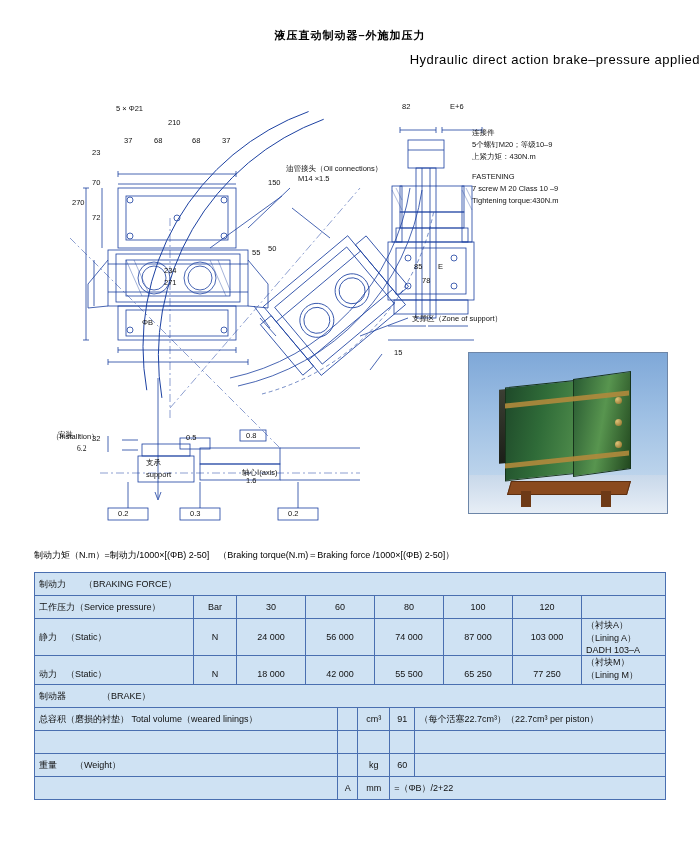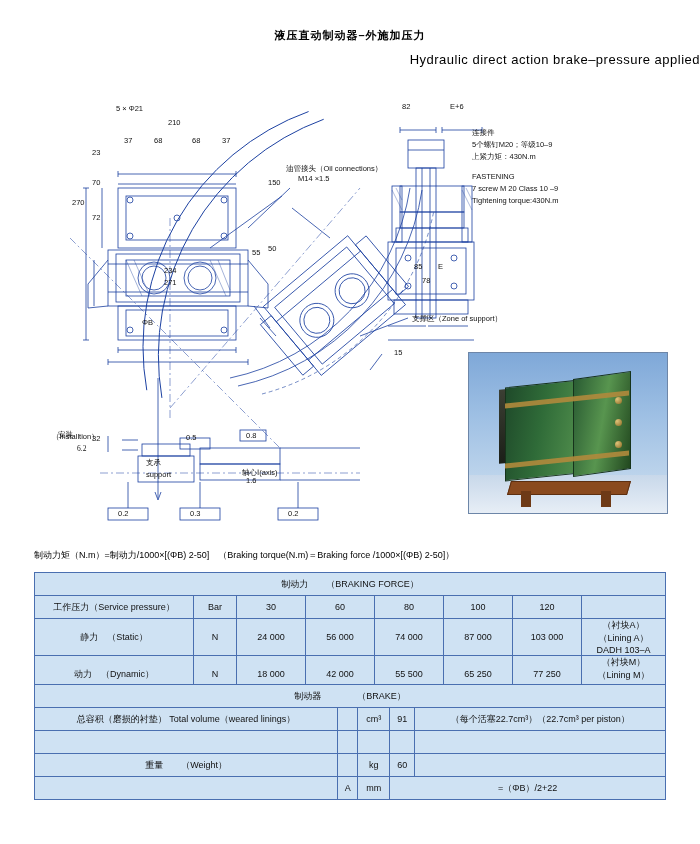--- a/index.html
+++ b/index.html
@@ -86,21 +86,21 @@
   td{
     border:1px solid #4a6fb0;
     background:#cfe2f3;
     padding:0 4px;
     height:22px;
     color:#111;
   }
   .t1{left:34px;top:572px;width:632px;}
   .t2{left:34px;top:684px;width:632px;}
   .c-center{text-align:center;}
-  .c-left{text-align:center;}
+  .c-left{text-align:left;}
 </style>
 </head>
 <body>
 
 <div class="page">
 
   <div class="title-cn">液压直动制动器–外施加压力</div>
   <div class="title-en">Hydraulic direct action brake–pressure applied</div>
 
   <div class="drawing">
@@ -337,21 +337,21 @@
       <td class="c-left">静力　（Static）</td>
       <td class="c-center">N</td>
       <td class="c-center">24 000</td>
       <td class="c-center">56 000</td>
       <td class="c-center">74 000</td>
       <td class="c-center">87 000</td>
       <td class="c-center">103 000</td>
       <td class="c-left">（衬块A）（Lining A）DADH 103–A</td>
     </tr>
     <tr>
-      <td class="c-left">动力　（Dynamic）</td>
+      <td class="c-left">动力　（Static）</td>
       <td class="c-center">N</td>
       <td class="c-center">18 000</td>
       <td class="c-center">42 000</td>
       <td class="c-center">55 500</td>
       <td class="c-center">65 250</td>
       <td class="c-center">77 250</td>
       <td class="c-left">（衬块M）（Lining M）DADH 103–M</td>
     </tr>
   </tbody>
     </table>

